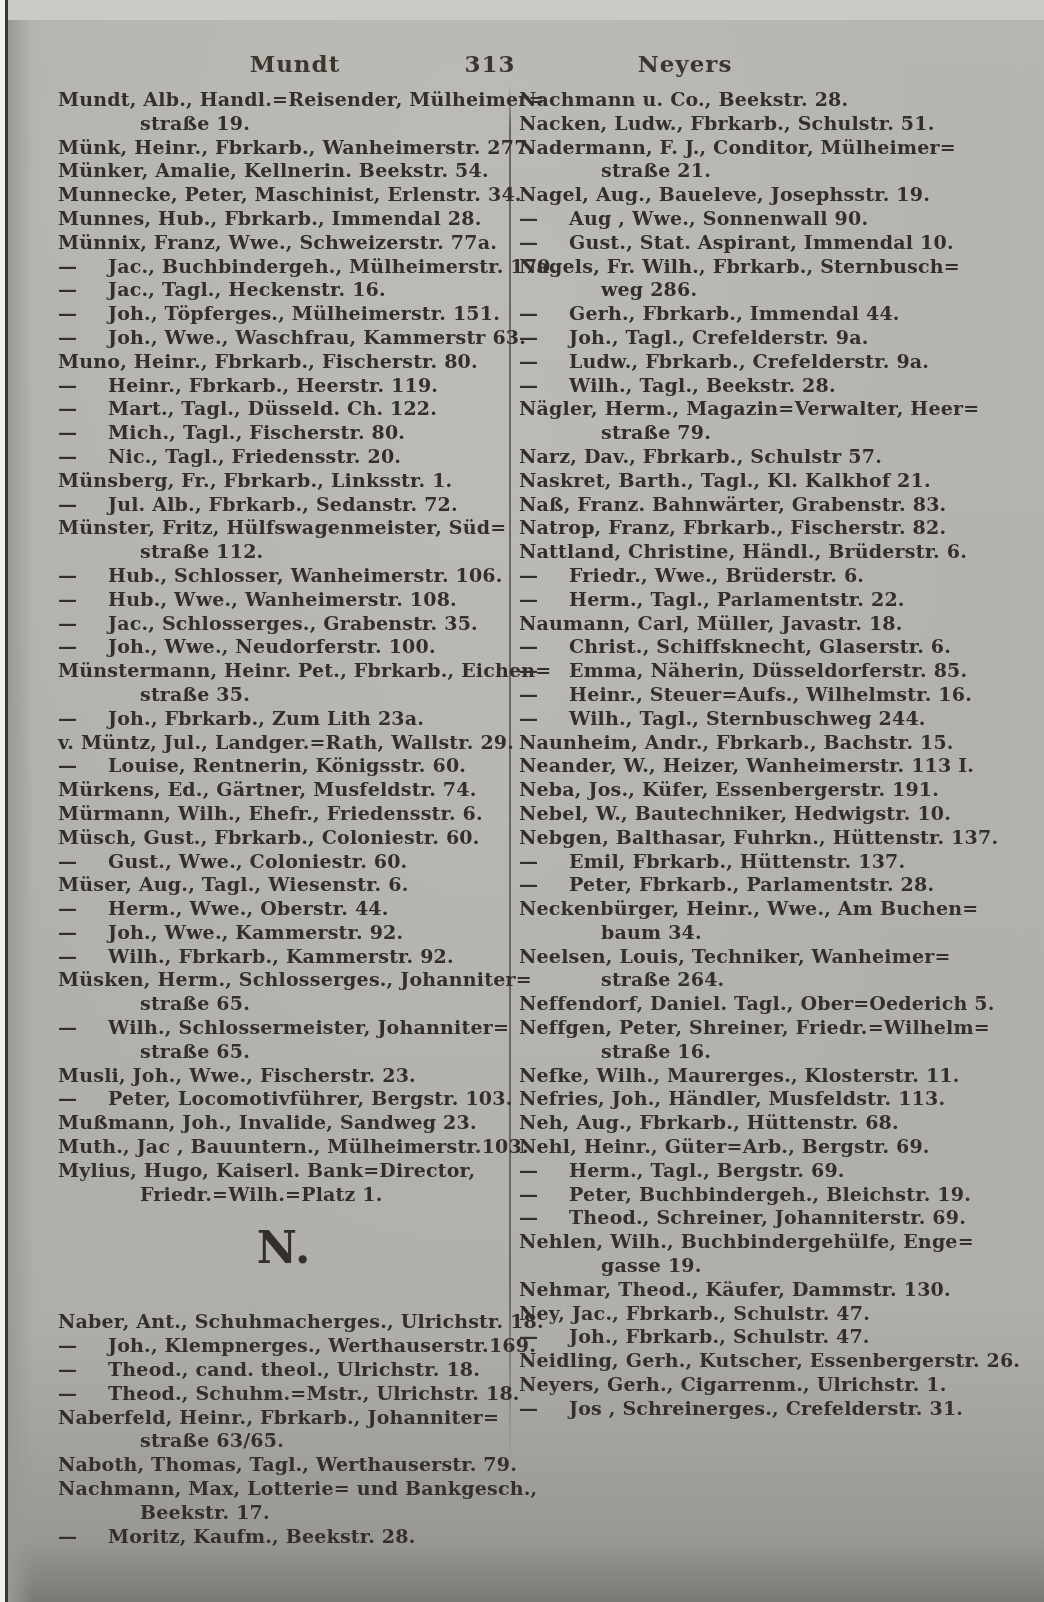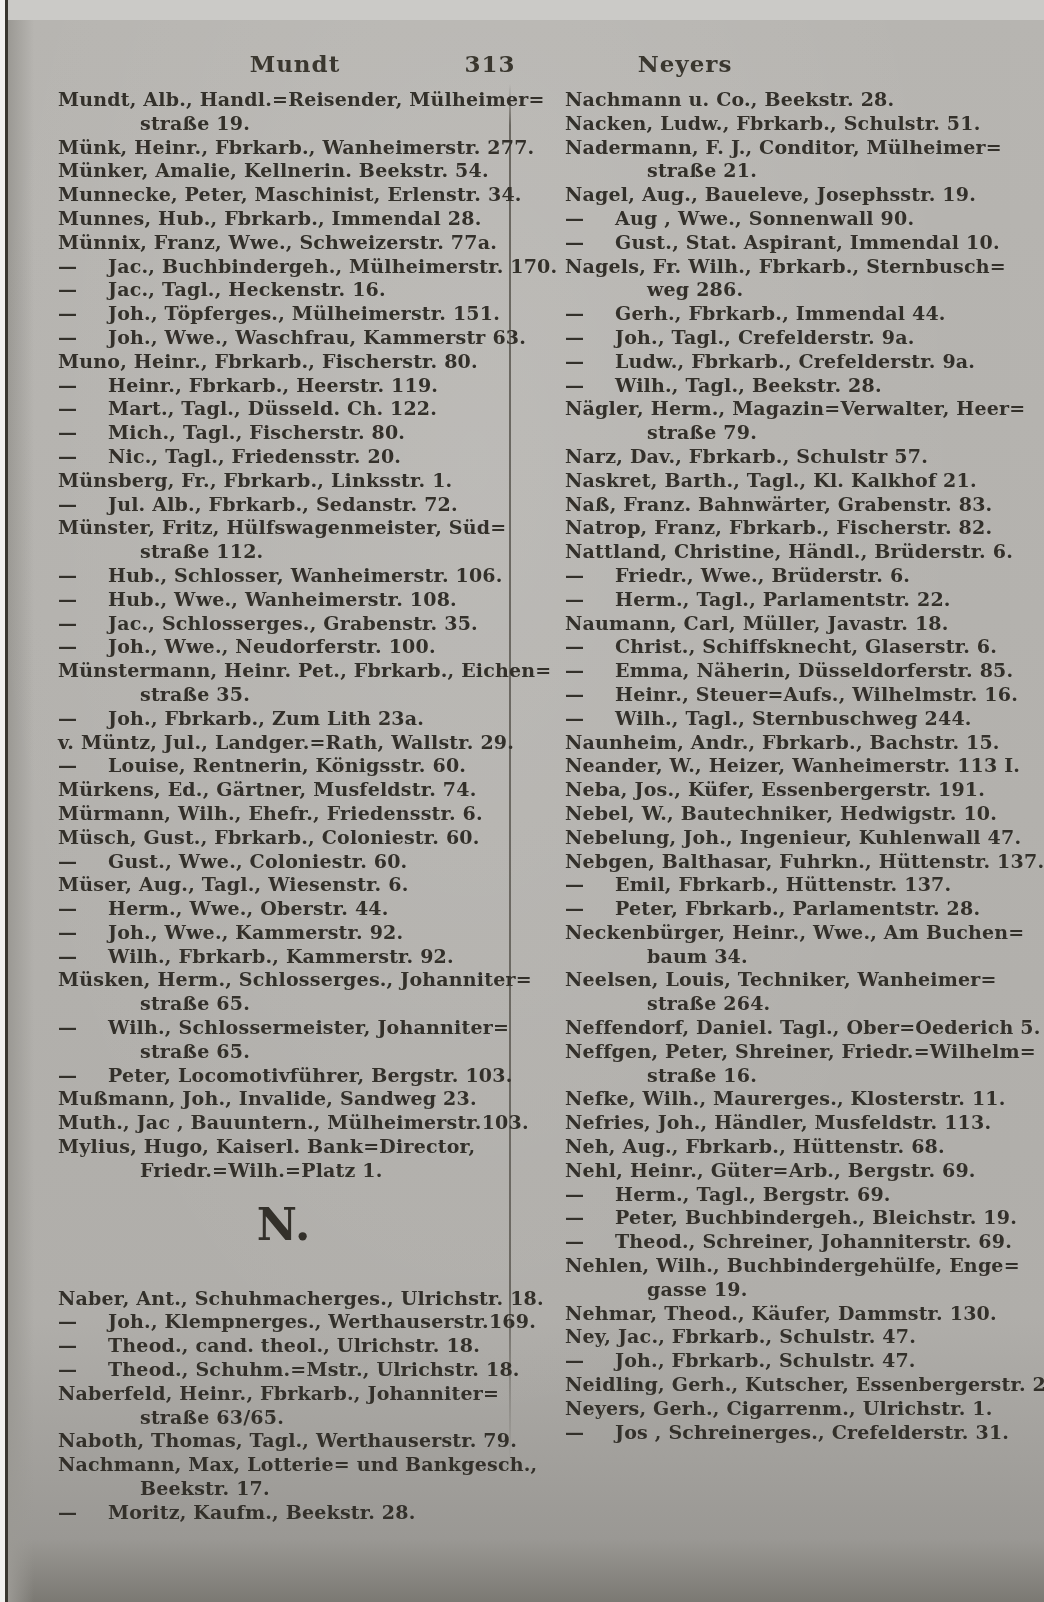--- a/index.html
+++ b/index.html
@@ -22,21 +22,21 @@
     position:absolute;left:509px;top:84px;width:2px;height:1380px;
     background:linear-gradient(180deg,rgba(62,58,50,0) 0%,rgba(62,58,50,0.65) 3%,rgba(62,58,50,0.6) 88%,rgba(62,58,50,0) 100%);
   }
   .header{position:absolute;top:50px;left:0;width:1044px;height:30px;color:#3a372f;}
   .header .h-item{position:absolute;font-size:23px;font-weight:700;text-align:center;letter-spacing:1px;}
   .h-left{left:225px;width:140px;}
   .h-num{left:445px;width:90px;letter-spacing:2px;}
   .h-right{left:610px;width:150px;}
   .col{position:absolute;top:88px;font-size:19px;font-weight:700;color:#33302a;letter-spacing:0.2px;}
   .col-left{left:58px;width:452px;}
-  .col-right{left:519px;width:472px;margin-left:46px;}
+  .col-right{left:519px;width:472px;}
   .line{height:23.8px;line-height:23.8px;white-space:nowrap;}
   .line.cont{padding-left:82px;}
   .dash{display:inline-block;width:50px;}
   .section-heading{
     text-align:center;font-size:44px;font-weight:700;color:#33302a;
     height:52px;line-height:52px;margin-top:16px;margin-bottom:36px;letter-spacing:1px;
   }
 </style>
 </head>
 <body>
@@ -162,20 +162,23 @@
       </div>
       <div>
         <div class="line">Müsken, Herm., Schlosserges., Johanniter=</div>
         <div class="line cont">straße 65.</div>
       </div>
       <div>
         <div class="line"><span class="dash">—</span>Wilh., Schlossermeister, Johanniter=</div>
         <div class="line cont">straße 65.</div>
       </div>
       <div>
+        <div class="line">Musli, Joh., Wwe., Fischerstr. 23.</div>
+      </div>
+      <div>
         <div class="line"><span class="dash">—</span>Peter, Locomotivführer, Bergstr. 103.</div>
       </div>
       <div>
         <div class="line">Mußmann, Joh., Invalide, Sandweg 23.</div>
       </div>
       <div>
         <div class="line">Muth., Jac , Bauuntern., Mülheimerstr.103.</div>
       </div>
       <div>
         <div class="line">Mylius, Hugo, Kaiserl. Bank=Director,</div>
@@ -289,23 +292,20 @@
         <div class="line">Naunheim, Andr., Fbrkarb., Bachstr. 15.</div>
       </div>
       <div>
         <div class="line">Neander, W., Heizer, Wanheimerstr. 113 I.</div>
       </div>
       <div>
         <div class="line">Neba, Jos., Küfer, Essenbergerstr. 191.</div>
       </div>
       <div>
         <div class="line">Nebel, W., Bautechniker, Hedwigstr. 10.</div>
-      </div>
-      <div>
-        <div class="line">Nebelung, Joh., Ingenieur, Kuhlenwall 47.</div>
       </div>
       <div>
         <div class="line">Nebgen, Balthasar, Fuhrkn., Hüttenstr. 137.</div>
       </div>
       <div>
         <div class="line"><span class="dash">—</span>Emil, Fbrkarb., Hüttenstr. 137.</div>
       </div>
       <div>
         <div class="line"><span class="dash">—</span>Peter, Fbrkarb., Parlamentstr. 28.</div>
       </div>

